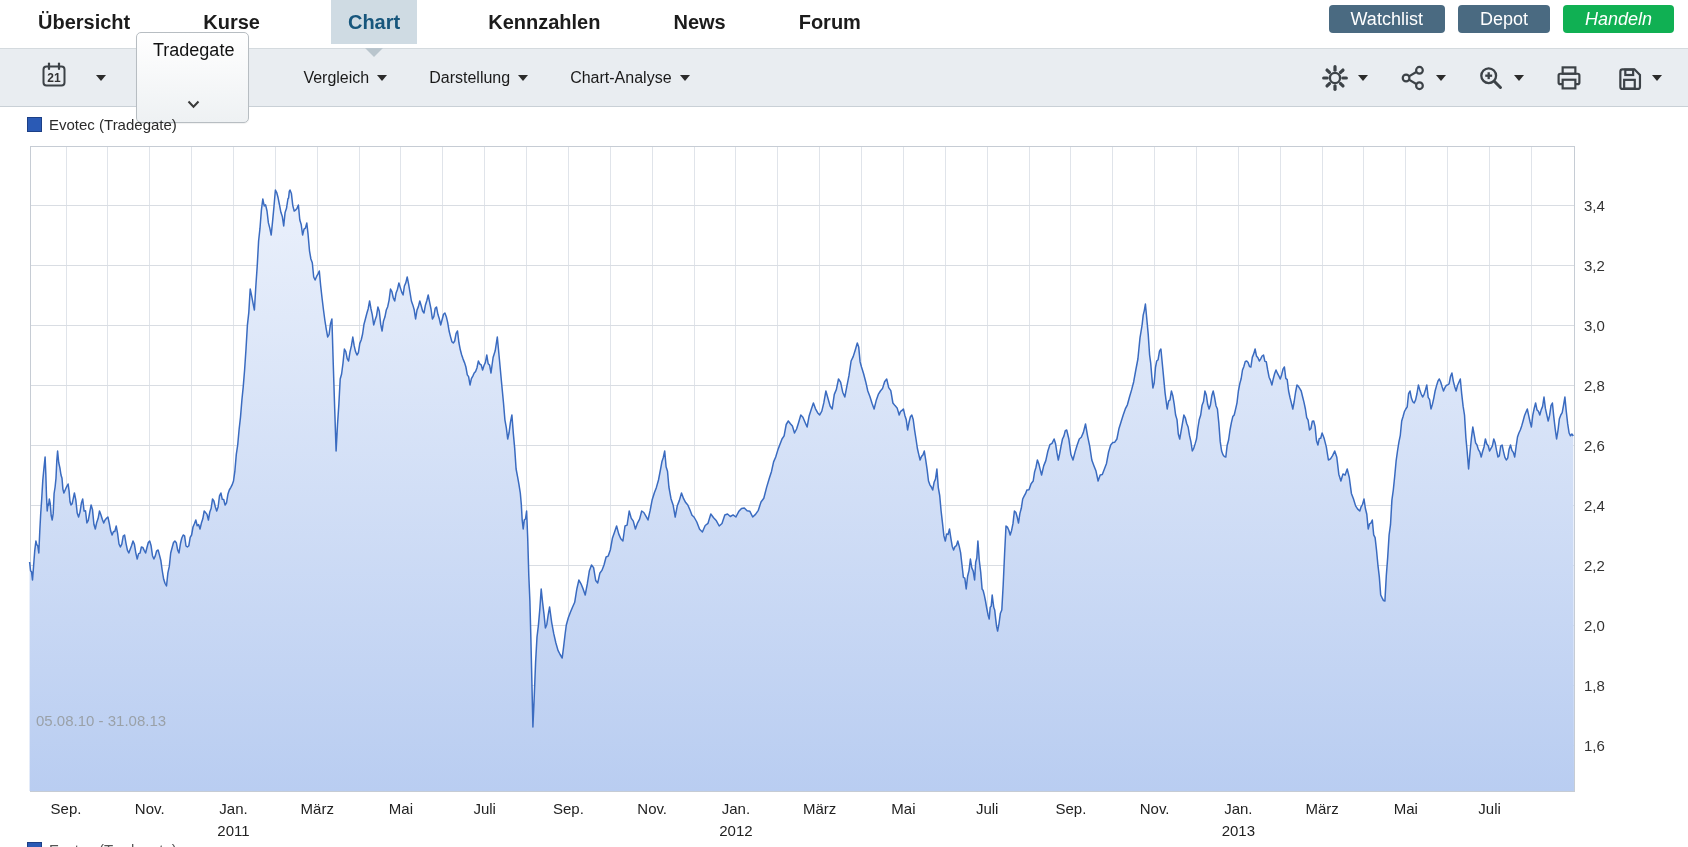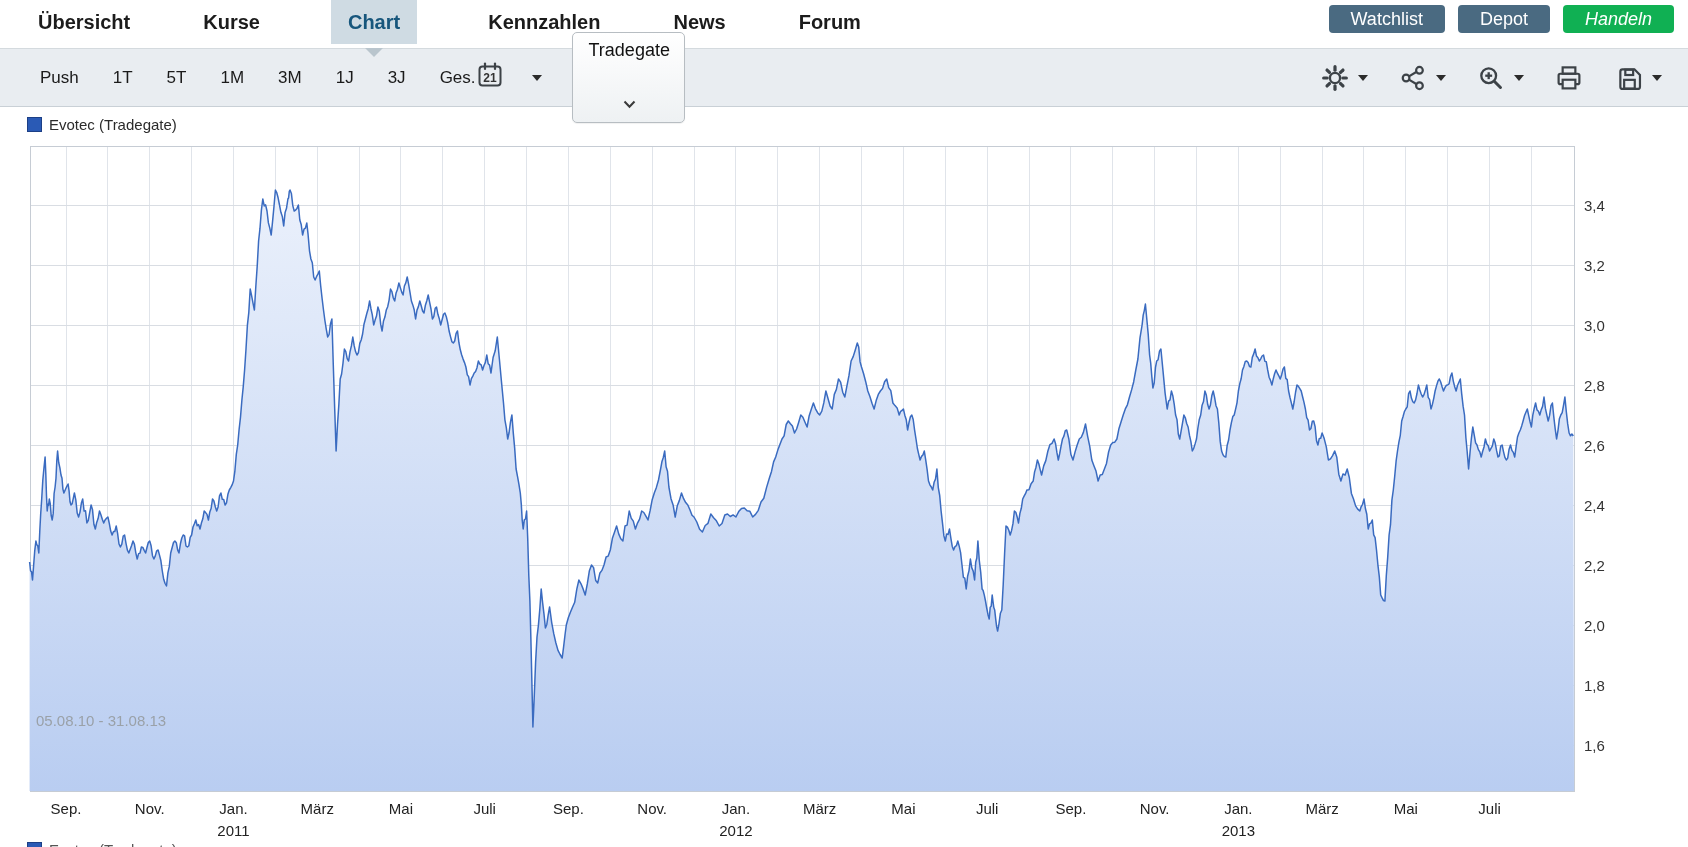--- a/index.html
+++ b/index.html
@@ -79,30 +79,20 @@
     </div>
 </nav>
 
 <div class="actions">
   <button class="btn slate">Watchlist</button>
   <button class="btn slate">Depot</button>
   <button class="btn green">Handeln</button>
 </div>
 
 <div class="toolbar">
-  <div class="periods">
-    <span class="plink">Push</span>
-    <span class="plink">1T</span>
-    <span class="plink">5T</span>
-    <span class="plink">1M</span>
-    <span class="plink">3M</span>
-    <span class="plink">1J</span>
-    <span class="plink">3J</span>
-    <span class="plink">Ges.</span>
-  </div>
 
   <button class="tool-group cal-btn">
     <span>
       <svg width="28" height="28" viewBox="0 0 28 28" fill="none" stroke="#3c4247" stroke-width="2">
         <rect x="3.5" y="5.5" width="21" height="19" rx="3"></rect>
         <line x1="9" y1="2.5" x2="9" y2="8" stroke-linecap="round" stroke-width="2.2"></line>
         <line x1="19" y1="2.5" x2="19" y2="8" stroke-linecap="round" stroke-width="2.2"></line>
         <text x="14" y="20.5" text-anchor="middle" font-size="12" font-weight="bold" fill="#333" stroke="none">21</text>
       </svg>
     </span>
@@ -111,20 +101,34 @@
 
   <div class="select-btn">
     <span>Tradegate</span>
     <span>
       <svg width="13" height="9" viewBox="0 0 13 9" fill="none" stroke="#3a3a3a" stroke-width="2">
         <polyline points="1.5,1.5 6.5,6.8 11.5,1.5"></polyline>
       </svg>
     </span>
   </div>
 
+  <div class="dds">
+    <button class="tool-group">
+      <span>Vergleich</span>
+      <span class="caret"></span>
+    </button>
+    <button class="tool-group">
+      <span>Darstellung</span>
+      <span class="caret"></span>
+    </button>
+    <button class="tool-group">
+      <span>Chart-Analyse</span>
+      <span class="caret"></span>
+    </button>
+  </div>
 
   <div class="tools">
     <button class="tool-group">
       <span>
         <svg width="30" height="30" viewBox="0 0 26 26" fill="none" stroke="#3c4247" stroke-width="2">
           <circle cx="13" cy="13" r="4.4"></circle>
           <g stroke-width="2.8" stroke-linecap="round">
             <line x1="13" y1="3.2" x2="13" y2="6.2"></line>
               <line x1="13" y1="19.8" x2="13" y2="22.8"></line>
             <line x1="3.2" y1="13" x2="6.2" y2="13"></line>

